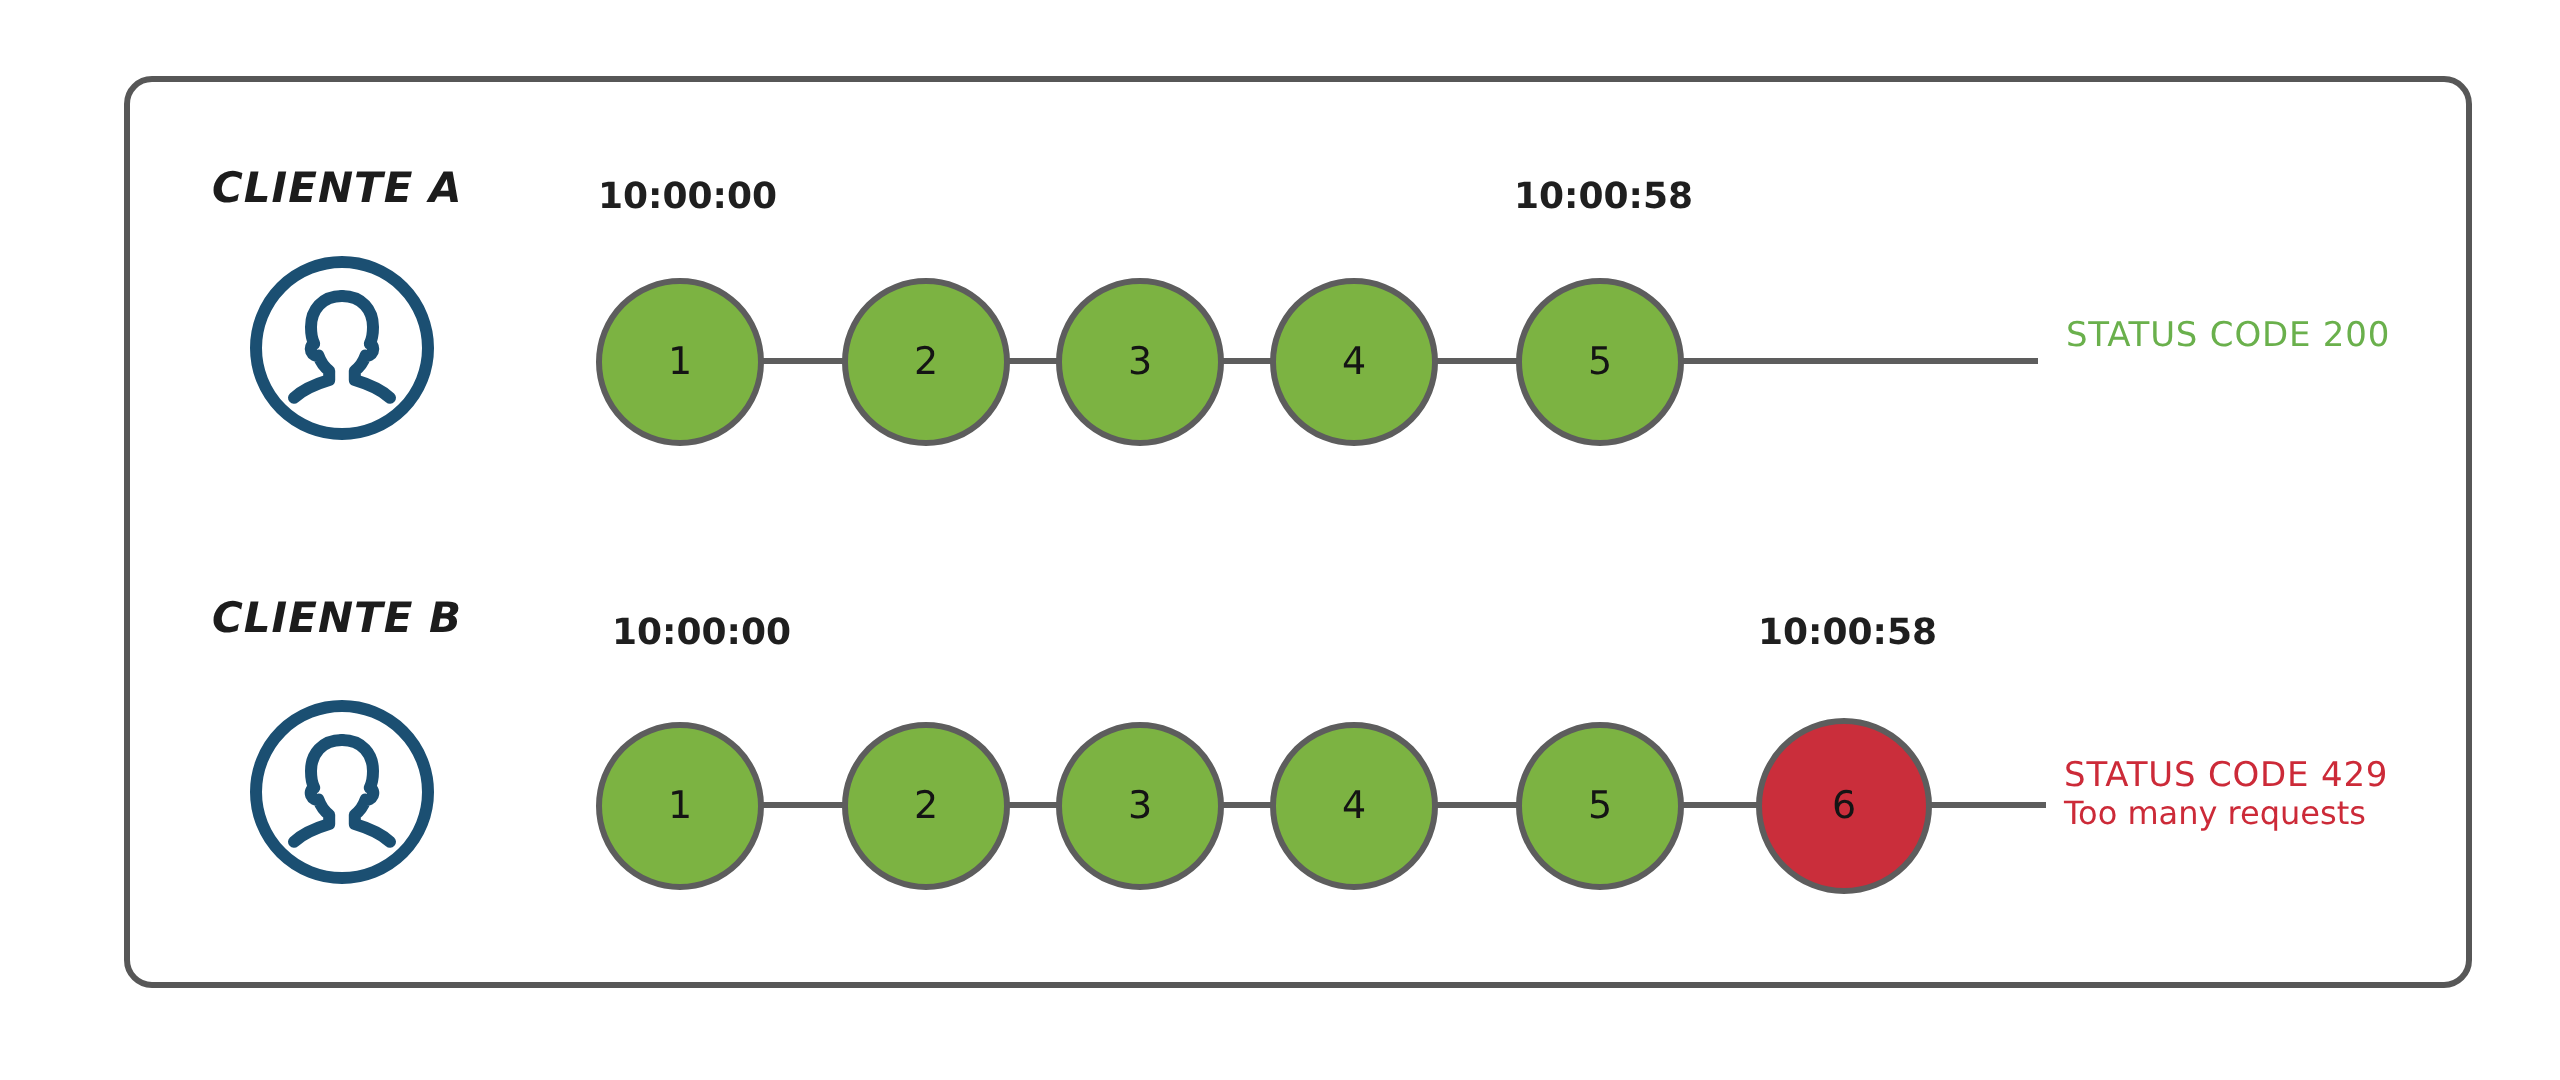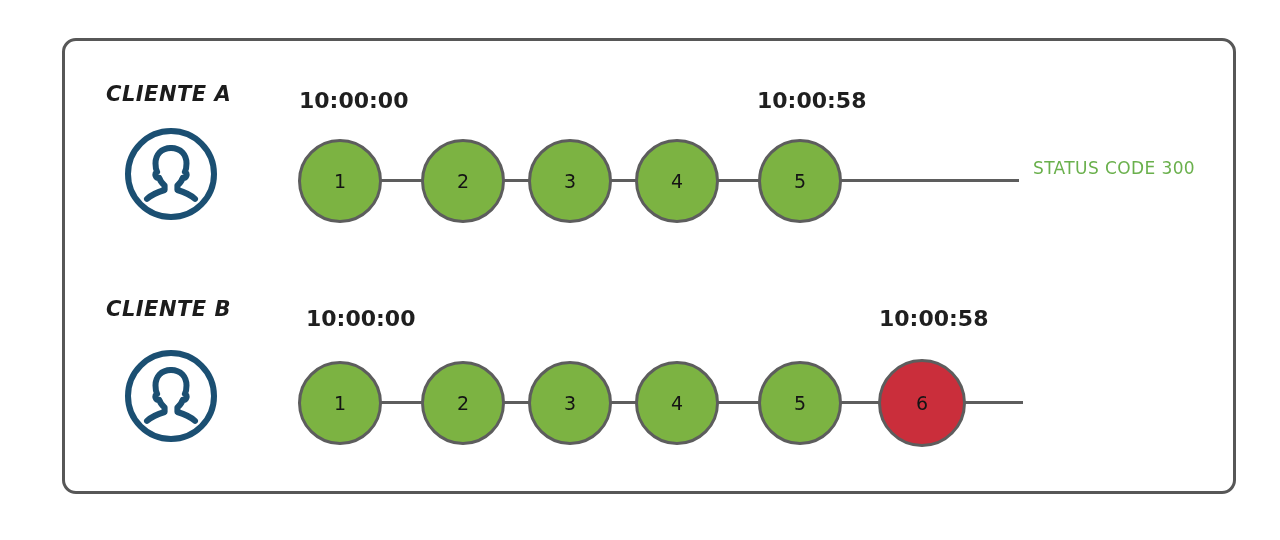--- a/index.html
+++ b/index.html
@@ -54,21 +54,21 @@
     width: 96px;
     height: 96px;
   }
   .avatar svg { display: block; }
 
   
   .timestamp {
     position: absolute;
     font-family: "DejaVu Sans", sans-serif;
     font-weight: bold;
-    font-size: 22px;
+    font-size: 18px;
     color: #1f1f1f;
     white-space: nowrap;
     letter-spacing: 0px;
   }
 
   
   .node {
     position: absolute;
     width: 84px;
     height: 84px;
@@ -170,21 +170,21 @@
     <span>3</span>
   </div>
   <div class="node ok" style="left:635px; top:139px;">
     <span>4</span>
   </div>
   <div class="node ok" style="left:758px; top:139px;">
     <span>5</span>
   </div>
 
   <div class="status ok" style="left:1029px; top:158px; width:170px;">
-    <span class="line1">STATUS CODE 300</span>
+    <span class="line1">STATUS CODE 200</span>
   </div>
 
   <div class="client-label" style="left:106px; top:297px;font-style:italic;">CLIENTE B</div>
 
   <div class="avatar" style="left:123px; top:348px;">
     <svg width="96" height="96" viewBox="0 0 96 96">
       <circle cx="48" cy="48" r="43" fill="none" stroke="#1b4f72" stroke-width="6"></circle>
       <g fill="none" stroke="#1b4f72" stroke-width="6" stroke-linejoin="round" stroke-linecap="round">
         <path d="M48 22
                  c -10 0 -15.5 7 -15.5 15.5
@@ -229,14 +229,18 @@
   <div class="node ok" style="left:635px; top:361px;">
     <span>4</span>
   </div>
   <div class="node ok" style="left:758px; top:361px;">
     <span>5</span>
   </div>
   <div class="node fail" style="left:878px; top:359px; width:88px; height:88px;">
     <span>6</span>
   </div>
 
+  <div class="status fail" style="left:1032px; top:378px; width:200px;">
+    <span class="line1">STATUS CODE 429</span>
+    <span class="line2">Too many requests</span>
+  </div>
 
 </div>
 
 </body></html>

